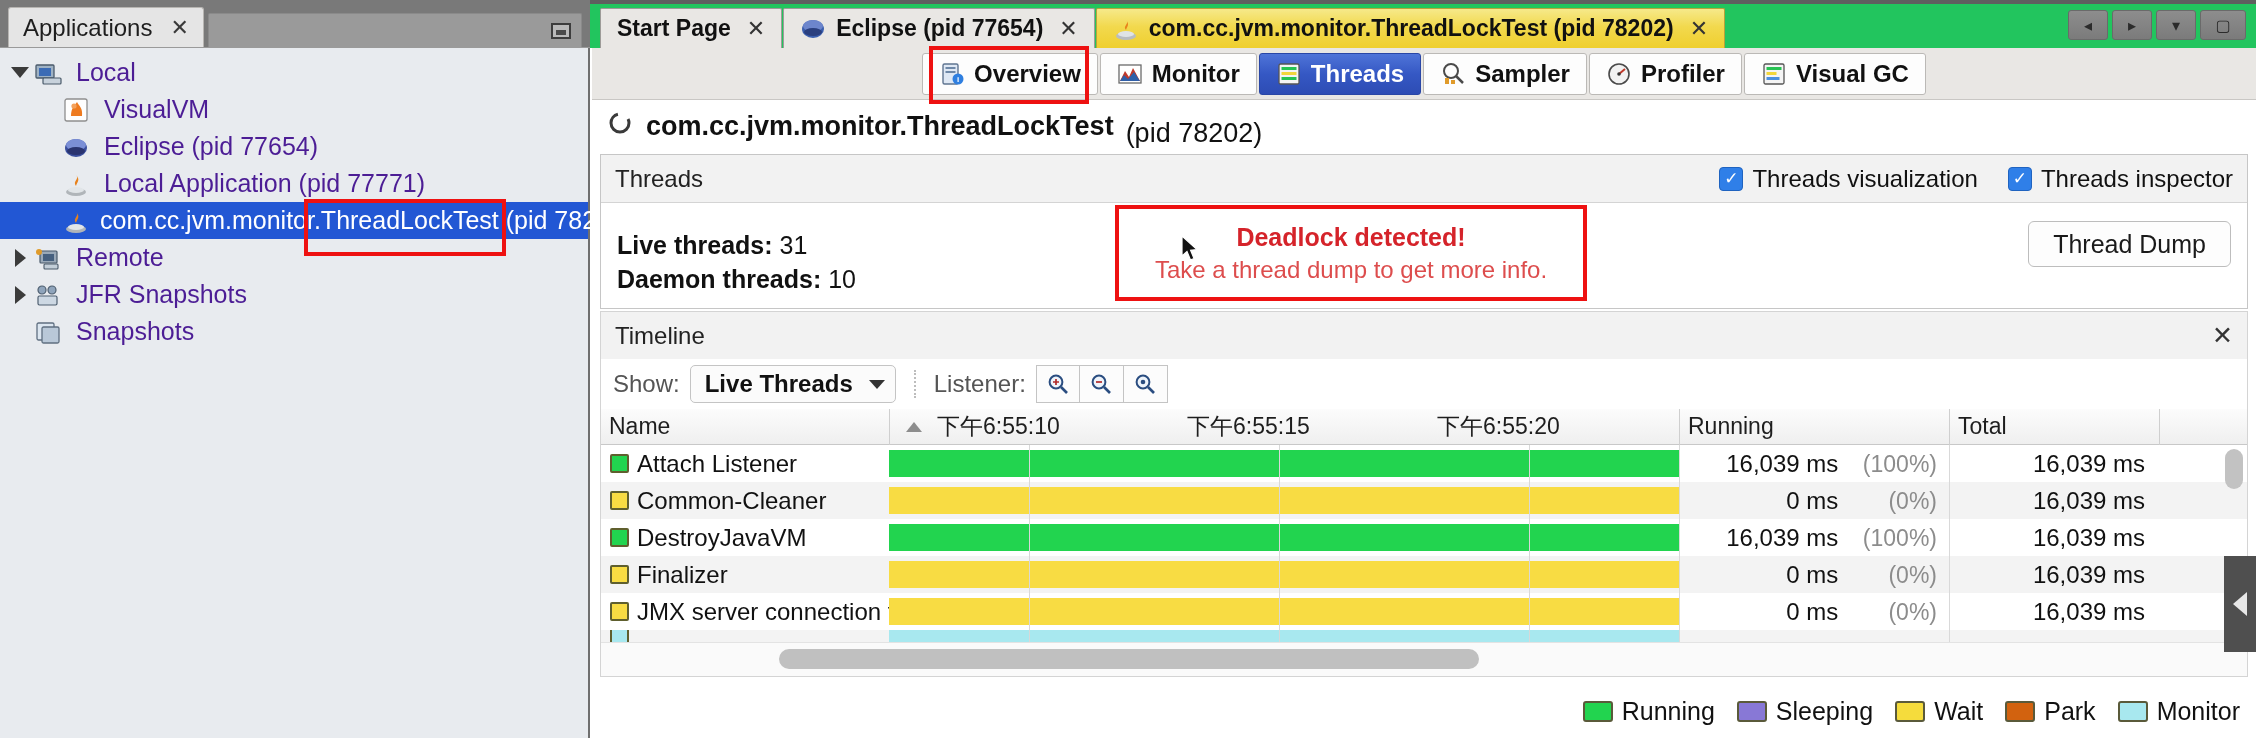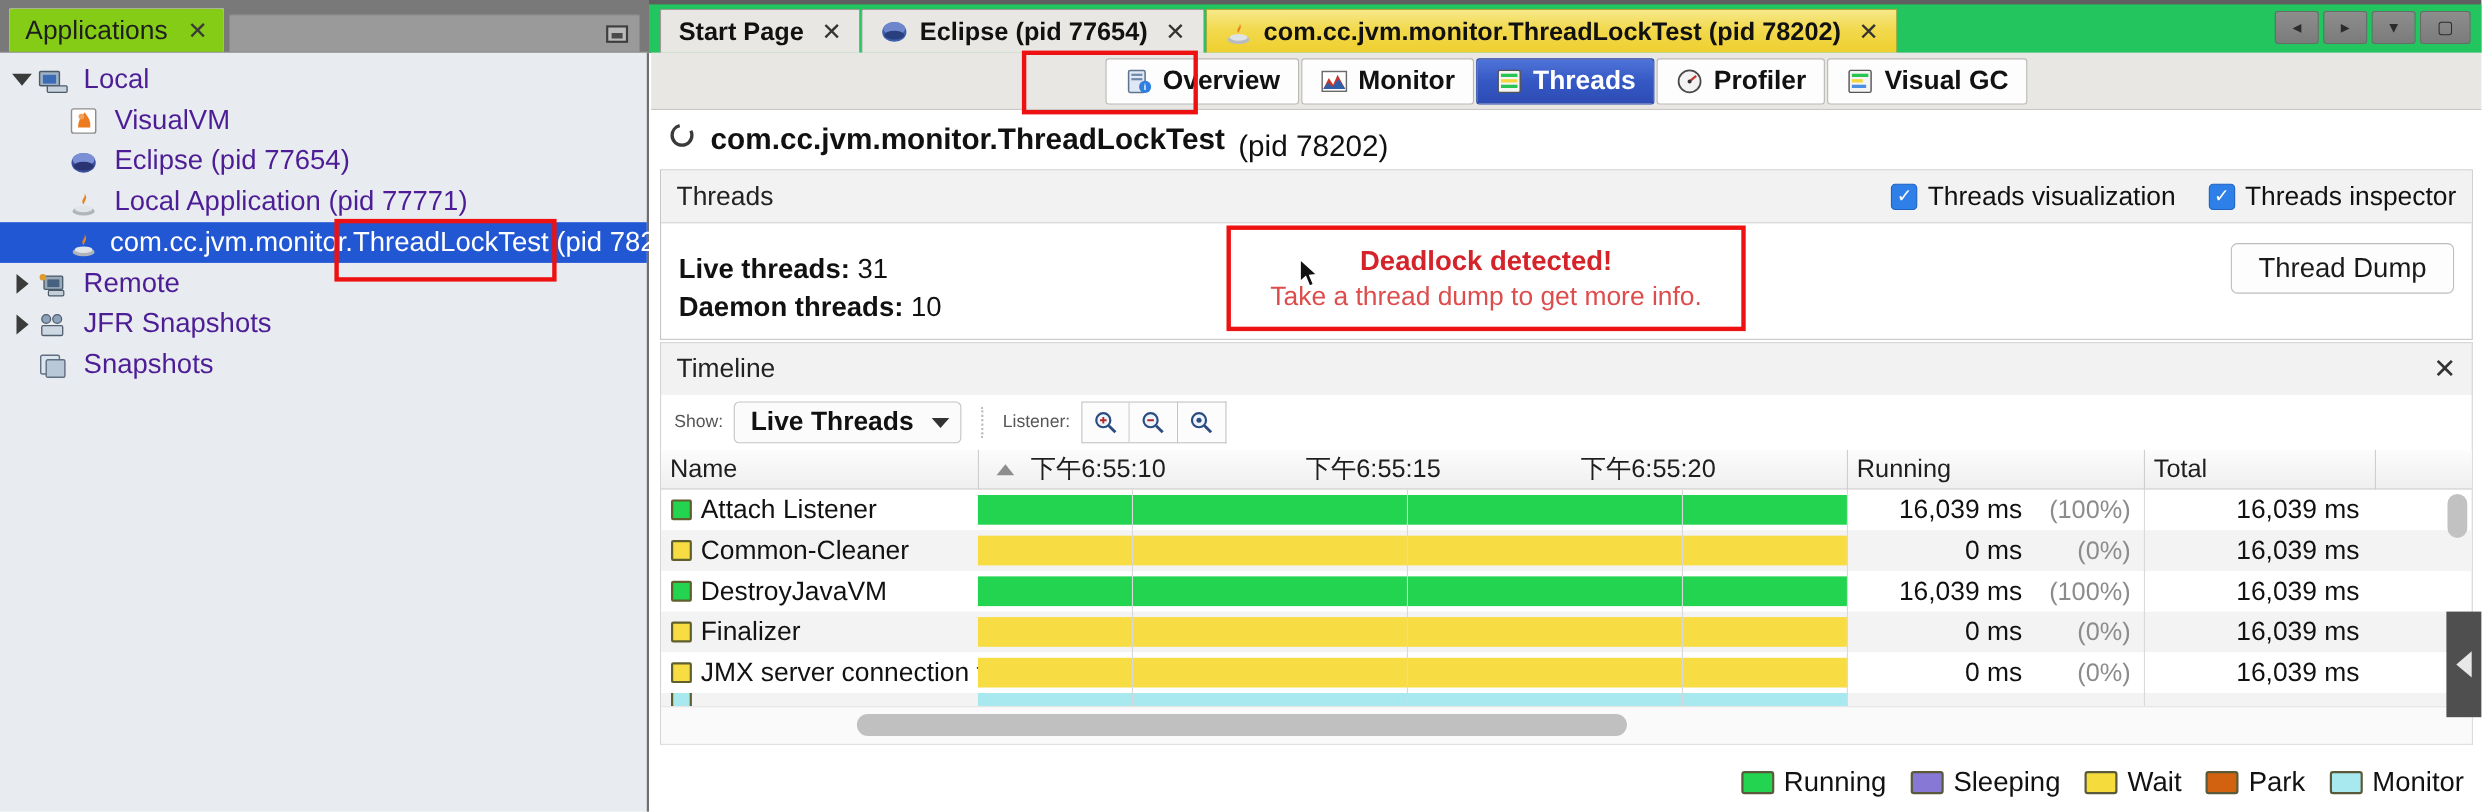--- a/index.html
+++ b/index.html
@@ -25,21 +25,21 @@
   }
   .topbar-left {
     width: 590px; height: 48px;
     display: flex; align-items: flex-end;
     background: #797979;
     border-bottom: 1px solid #9a9a9a;
   }
   .app-tab {
     height: 40px; min-width: 182px;
     margin-left: 8px;
-    background: #84cc16;
+    background: #e5e5e5;
     border: 1px solid #b7b5b2;
     border-bottom: none;
     border-radius: 3px 3px 0 0;
     display: flex; align-items: center;
     padding: 0 14px;
     font-size: 24px;
     color: #1e1e1e;
     font-weight: 500;
   }
   .app-tab .close-x {
@@ -244,21 +244,21 @@
     font-size: 24px; color: #222;
   }
   .tl-head .spacer { flex: 1; }
   .tl-close { font-size: 25px; color: #333; }
 
   .tl-toolbar {
     height: 50px; background: #fff;
     border-left: 1px solid #d4d4d4; border-right: 1px solid #d4d4d4;
     display: flex; align-items: center; padding: 0 12px; gap: 10px;
   }
-  .lbl { font-size: 16px; color: #555; }
+  .lbl { font-size: 24px; color: #555; }
   .combo {
     height: 38px; padding: 0 10px 0 14px;
     background: #fbfbfb; border: 1px solid #c4c4c4; border-radius: 5px;
     display: flex; align-items: center; gap: 16px;
     font-size: 24px; color: #111; font-weight: 700;
   }
   .caret { width:0;height:0;border-left:8px solid transparent;border-right:8px solid transparent;border-top:9px solid #333; }
   .vsep { width: 2px; height: 28px; border-left: 2px dotted #bdbdbd; margin: 0 8px; }
   .zgroup { display: flex; }
   .zbtn {
@@ -511,20 +511,31 @@
       <div class="stab active">
         <span class="si">
           <svg width="26" height="26" viewBox="0 0 26 26">
               <rect x="3" y="3" width="20" height="20" rx="1.5" fill="#f4f4f4" stroke="#555" stroke-width="1.3"></rect>
               <rect x="5.5" y="6" width="15" height="3" fill="#27c353"></rect>
               <rect x="5.5" y="11" width="15" height="3" fill="#f2d63c"></rect>
               <rect x="5.5" y="16" width="15" height="3" fill="#27c353"></rect>
             </svg>
         </span>
         <span>Threads</span>
+      </div>
+      <div class="stab">
+        <span class="si">
+          <svg width="26" height="26" viewBox="0 0 26 26">
+              <circle cx="11" cy="10" r="7" fill="none" stroke="#4a4a4a" stroke-width="2"></circle>
+              <path d="M16 15 L23 22" stroke="#4a4a4a" stroke-width="2.5"></path>
+              <rect x="5" y="17" width="4" height="6" fill="#e09b2a"></rect>
+              <rect x="11" y="19" width="4" height="4" fill="#e09b2a"></rect>
+            </svg>
+        </span>
+        <span>Sampler</span>
       </div>
       <div class="stab">
         <span class="si">
           <svg width="26" height="26" viewBox="0 0 26 26">
               <circle cx="13" cy="13" r="10" fill="#f2f2f2" stroke="#4a4a4a" stroke-width="1.6"></circle>
               <path d="M13 13 L19 8" stroke="#c0392b" stroke-width="2"></path>
               <circle cx="13" cy="13" r="1.8" fill="#333"></circle>
             </svg>
         </span>
         <span>Profiler</span>

